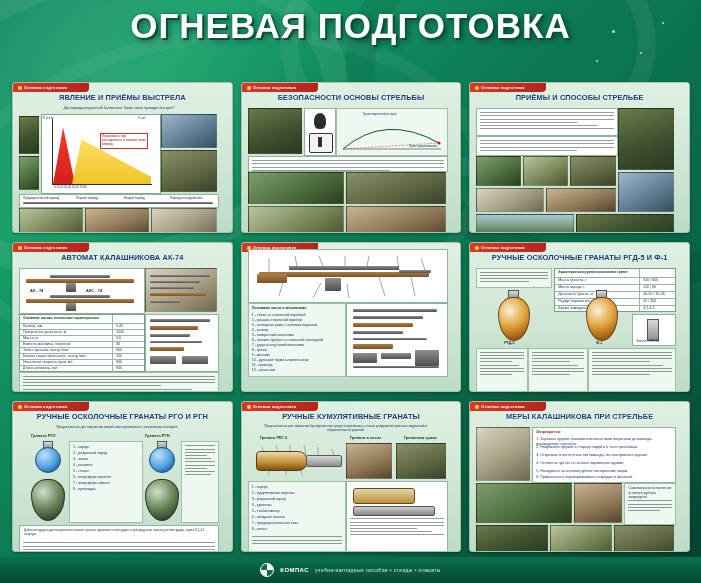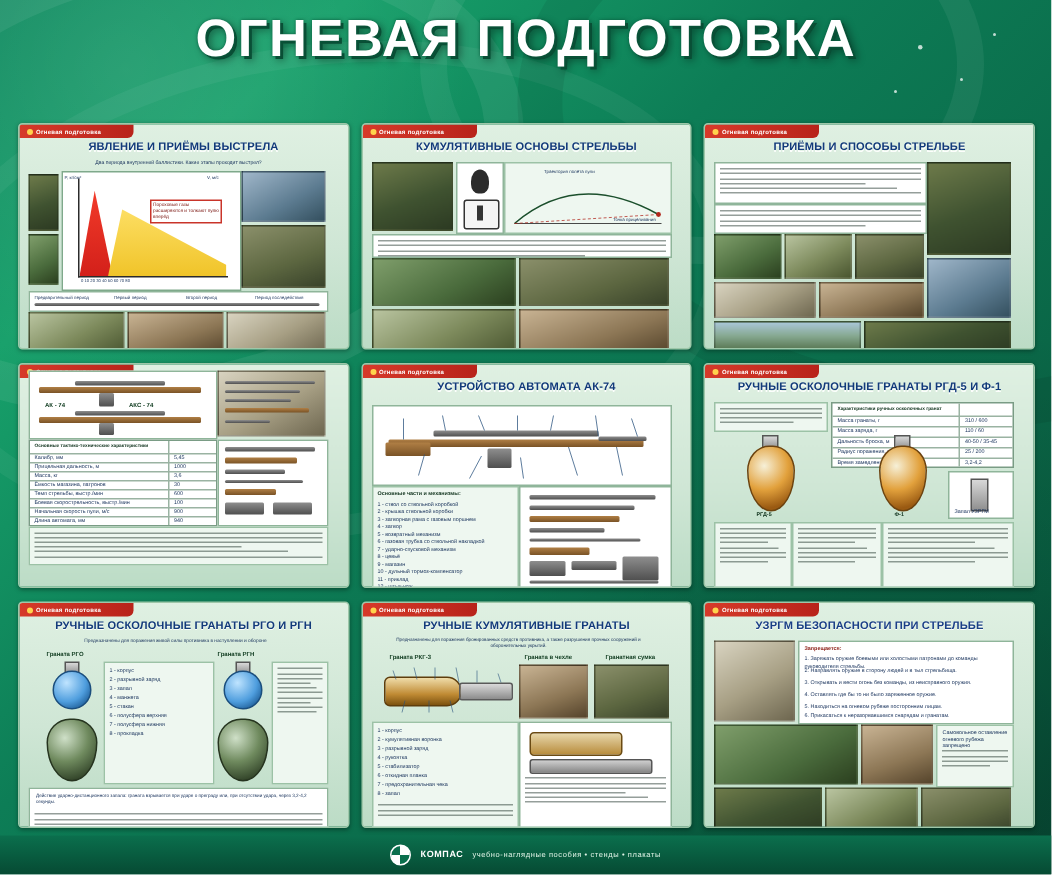--- a/index.html
+++ b/index.html
@@ -178,21 +178,21 @@
         <div class="ph photo-c" style="left:2px;top:102px;width:64px;height:28px;"></div>
         <div class="ph photo-e" style="left:68px;top:102px;width:64px;height:28px;"></div>
         <div class="ph photo-g" style="left:134px;top:102px;width:66px;height:28px;"></div>
       </div>
     </div>
 
     <div class="card">
       <div class="card-ribbon">
         <span class="dot"></span><span>Огневая подготовка</span>
       </div>
-      <div class="card-title">КУМУЛЯТИВНЫЕ ОСНОВЫ СТРЕЛЬБЫ</div>
+      <div class="card-title">БЕЗОПАСНОСТИ ОСНОВЫ СТРЕЛЬБЫ</div>
       <div class="card-body">
         <div class="ph photo-a" style="left:2px;top:2px;width:54px;height:46px;"></div>
 
         <div class="panel" style="position:absolute;left:58px;top:2px;width:30px;height:46px;">
           <div style="position:absolute;left:9px;top:4px;width:12px;height:16px;border-radius:50% 50% 40% 40%;background:#2b2b2b;"></div>
           <div style="position:absolute;left:4px;top:24px;width:22px;height:18px;border:1px solid #333;border-radius:2px;background:#f4f4f4;"></div>
           <div style="position:absolute;left:13px;top:28px;width:4px;height:10px;background:#333;"></div>
         </div>
 
         <div class="panel-soft" style="position:absolute;left:90px;top:2px;width:110px;height:46px;">
@@ -260,20 +260,21 @@
 
         <div class="ph photo-sky" style="left:2px;top:108px;width:98px;height:22px;"></div>
         <div class="ph photo-a" style="left:102px;top:108px;width:98px;height:22px;"></div>
       </div>
     </div>
 
     <div class="card">
       <div class="card-ribbon">
         <span class="dot"></span><span>Огневая подготовка</span>
       </div>
+      <div class="card-title">АВТОМАТ КАЛАШНИКОВА АК-74</div>
       <div class="card-body">
         <div class="panel" style="position:absolute;left:2px;top:2px;width:124px;height:44px;">
           <div class="gun wood" style="left:6px;top:10px;width:108px;height:4px;"></div>
           <div class="gun metal" style="left:30px;top:6px;width:60px;height:3px;"></div>
           <div class="gun metal" style="left:46px;top:14px;width:10px;height:9px;"></div>
           <div class="gun wood" style="left:6px;top:30px;width:108px;height:4px;"></div>
           <div class="gun metal" style="left:30px;top:26px;width:60px;height:3px;"></div>
           <div class="gun metal" style="left:46px;top:34px;width:10px;height:8px;"></div>
           <div class="cap" style="left:10px;top:19px;font-size:4px;">АК - 74</div>
           <div class="cap" style="left:66px;top:19px;font-size:4px;">АКС - 74</div>
@@ -336,21 +337,20 @@
               <i></i>
             </div>
         </div>
       </div>
     </div>
 
     <div class="card">
       <div class="card-ribbon">
         <span class="dot"></span><span>Огневая подготовка</span>
       </div>
-      <div class="card-title">УСТРОЙСТВО АВТОМАТА АК-74</div>
       <div class="card-body">
         <div class="panel" style="position:absolute;left:2px;top:4px;width:198px;height:52px;">
           <div class="gun wood" style="left:10px;top:22px;width:170px;height:5px;"></div>
           <div class="gun metal" style="left:40px;top:16px;width:110px;height:4px;"></div>
           <div class="gun metal" style="left:150px;top:20px;width:32px;height:3px;"></div>
           <div class="gun metal" style="left:76px;top:28px;width:16px;height:13px;"></div>
           <div class="gun wood" style="left:8px;top:24px;width:30px;height:9px;"></div>
           <svg width="198" height="52" style="position:absolute;left:0;top:0;">
             <g stroke="#27507c" stroke-width="0.5" fill="none">
               <path d="M20 8 L20 22"></path>
@@ -608,21 +608,21 @@
               <i></i>
             </div>
         </div>
       </div>
     </div>
 
     <div class="card">
       <div class="card-ribbon">
         <span class="dot"></span><span>Огневая подготовка</span>
       </div>
-      <div class="card-title blue2">УЗРГМ БЕЗОПАСНОСТИ ПРИ СТРЕЛЬБЕ</div>
+      <div class="card-title blue2">МЕРЫ КАЛАШНИКОВА ПРИ СТРЕЛЬБЕ</div>
       <div class="card-body">
         <div class="ph photo-g" style="left:2px;top:2px;width:54px;height:54px;"></div>
 
         <div class="panel" style="position:absolute;left:58px;top:2px;width:142px;height:54px;">
           <div class="lbl" style="left:3px;top:2px;font-weight:bold;color:#8c1c14;">Запрещается:</div>
           <div class="lbl" style="left:3px;top:9px;width:136px;">1. Заряжать оружие боевыми или холостыми патронами до команды руководителя стрельбы.</div>
           <div class="lbl" style="left:3px;top:17px;width:136px;">2. Направлять оружие в сторону людей и в тыл стрельбища.</div>
           <div class="lbl" style="left:3px;top:25px;width:136px;">3. Открывать и вести огонь без команды, из неисправного оружия.</div>
           <div class="lbl" style="left:3px;top:33px;width:136px;">4. Оставлять где бы то ни было заряженное оружие.</div>
           <div class="lbl" style="left:3px;top:41px;width:136px;">5. Находиться на огневом рубеже посторонним лицам.</div>

